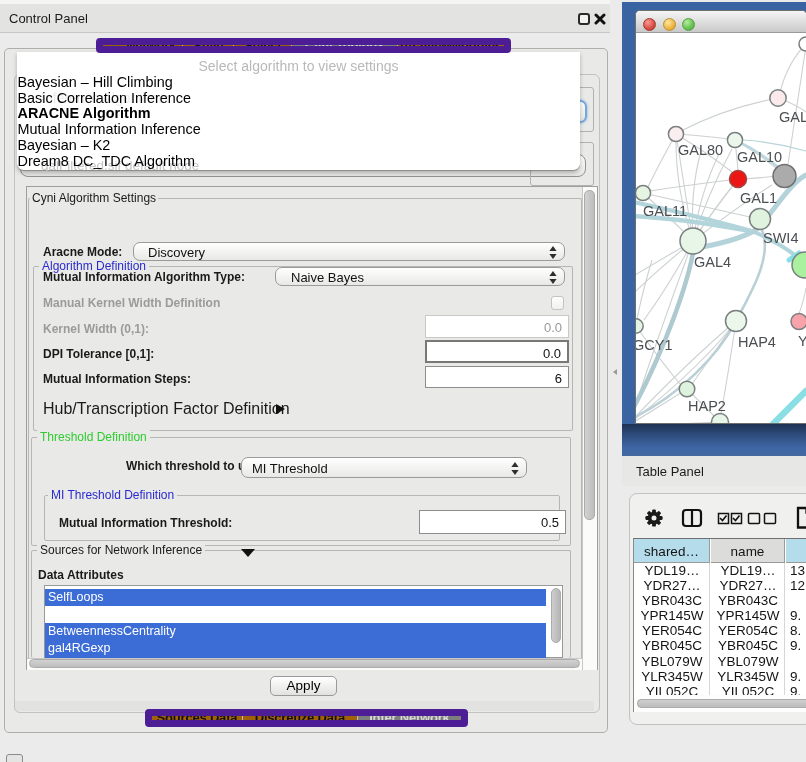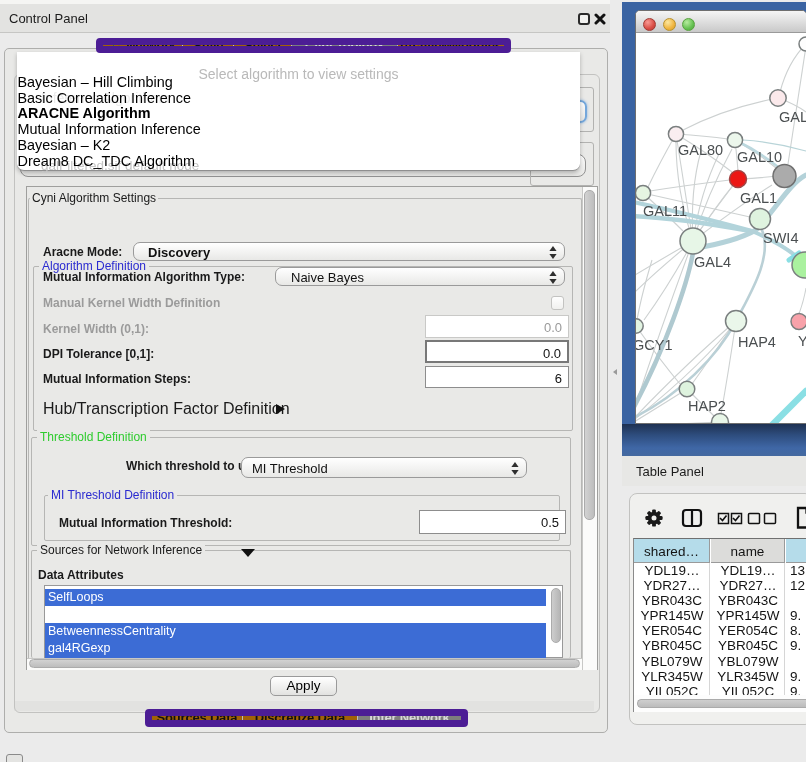--- a/index.html
+++ b/index.html
@@ -76,21 +76,21 @@
   <div class="abs" style="left:574px; top:100px; width:13px; height:23px; border:2px solid #74a7db; border-radius:8px; background:linear-gradient(#fdfdfd,#e6e6e4); box-shadow:0 0 3px #8ab4e0;"></div>
 
   <div class="group" style="left:28px; top:198px; width:554px; height:472px; border-bottom:none;">
     <span class="gtitle" style="left:1px; padding:0 2px;">Cyni Algorithm Settings</span>
   </div>
 
   <div class="group" style="left:33px; top:226px; width:540px; height:165px;margin-top:40px;">
     <span class="gtitle" style="left:5px; color:#2a2ad0;">Algorithm Definition</span>
   </div>
   <label class="b" style="left:43px; top:245px;">Aracne Mode:</label>
-  <div class="combo" style="left:133px; top:242px; width:432px; height:19px;font-weight:bold;">
+  <div class="combo" style="left:133px; top:242px; width:432px; height:19px;">
     <span class="cv" style="left:14px;">Discovery</span>
       <span class="ar"><svg width="8" height="13" viewBox="0 0 8 13">
           <path d="M4 0 L7.6 5 H0.4z" fill="#2e2e2e"></path>
           <path d="M0.4 8 H7.6 L4 13z" fill="#2e2e2e"></path>
         </svg></span>
   </div>
   <label class="b" style="left:43px; top:270px;">Mutual Information Algorithm Type:</label>
   <div class="combo" style="left:275px; top:267px; width:290px; height:19px;">
     <span class="cv" style="left:15px;">Naive Bayes</span>
       <span class="ar"><svg width="8" height="13" viewBox="0 0 8 13">
@@ -143,21 +143,21 @@
   <div class="sbthumb" style="left:584px; top:190px; width:11px; height:330px;"></div>
   <div class="sbtrack" style="left:27px; top:658px; width:555px; height:12px; border-top:1px solid #c8c8c6;"></div>
   <div class="sbthumb" style="left:29px; top:659px; width:551px; height:9px; background:linear-gradient(#d2d2d2,#bdbdbd);"></div>
 
   <div class="abs" style="left:14px; top:701px; width:580px; height:10px; background:#e2e2e0;"></div>
   <div class="abs" style="left:13.5px; top:74px; width:586px; height:639px; border:1px solid #c2c2c0; border-radius:6px;"></div>
   <div class="abs" style="left:530px; top:87px; width:64px; height:45px; border:1px solid #b2b2b0; border-radius:3px;"></div>
   <div class="abs" style="left:530px; top:141.5px; width:64px; height:44px; border:1px solid #b2b2b0; border-radius:3px;"></div>
 
   <div id="popup" class="abs" style="left:17px; top:52px; width:563px; height:119px; background:#fff; border-bottom:1px solid #8f8f8f; border-radius:0 0 7px 7px; box-shadow:0 2px 4px rgba(0,0,0,0.25); font-size:13px; color:#000;">
-    <div style="position:absolute; left:0; top:6px; width:100%; text-align:center; color:#b9b9b9; font-size:14px;margin-top:8px;">Select algorithm to view settings</div>
+    <div style="position:absolute; left:0; top:6px; width:100%; text-align:center; color:#b9b9b9; font-size:14px;">Select algorithm to view settings</div>
     <div style="position:absolute; left:24px; top:38px; color:#ebebeb; font-size:14px;">Inference Algorithms</div>
     <div style="position:absolute; left:24px; top:106px; color:#c6c6c6; font-size:13.5px;">galFiltered.sif default node</div>
     <div style="position:absolute; left:0.5px; top:23px; line-height:15.7px; font-size:14.4px;">Bayesian – Hill Climbing<br>Basic Correlation Inference<br><b>ARACNE Algorithm</b><br>Mutual Information Inference<br>Bayesian – K2<br>Dream8 DC_TDC Algorithm</div>
   </div>
 
   <div id="toptabs" class="abs tabstrip">
     <div class="tab" style="width:83px;"><svg width="13" height="13" viewBox="0 0 13 13" style="margin-right:4px;">
           <line x1="4" y1="3" x2="9" y2="4" stroke="#2c7a2c" stroke-width="1"></line>
           <line x1="4" y1="3" x2="5" y2="10" stroke="#2c7a2c" stroke-width="1"></line>
           <circle cx="4" cy="3" r="2" fill="#4db84d" stroke="#1e6e1e"></circle>

